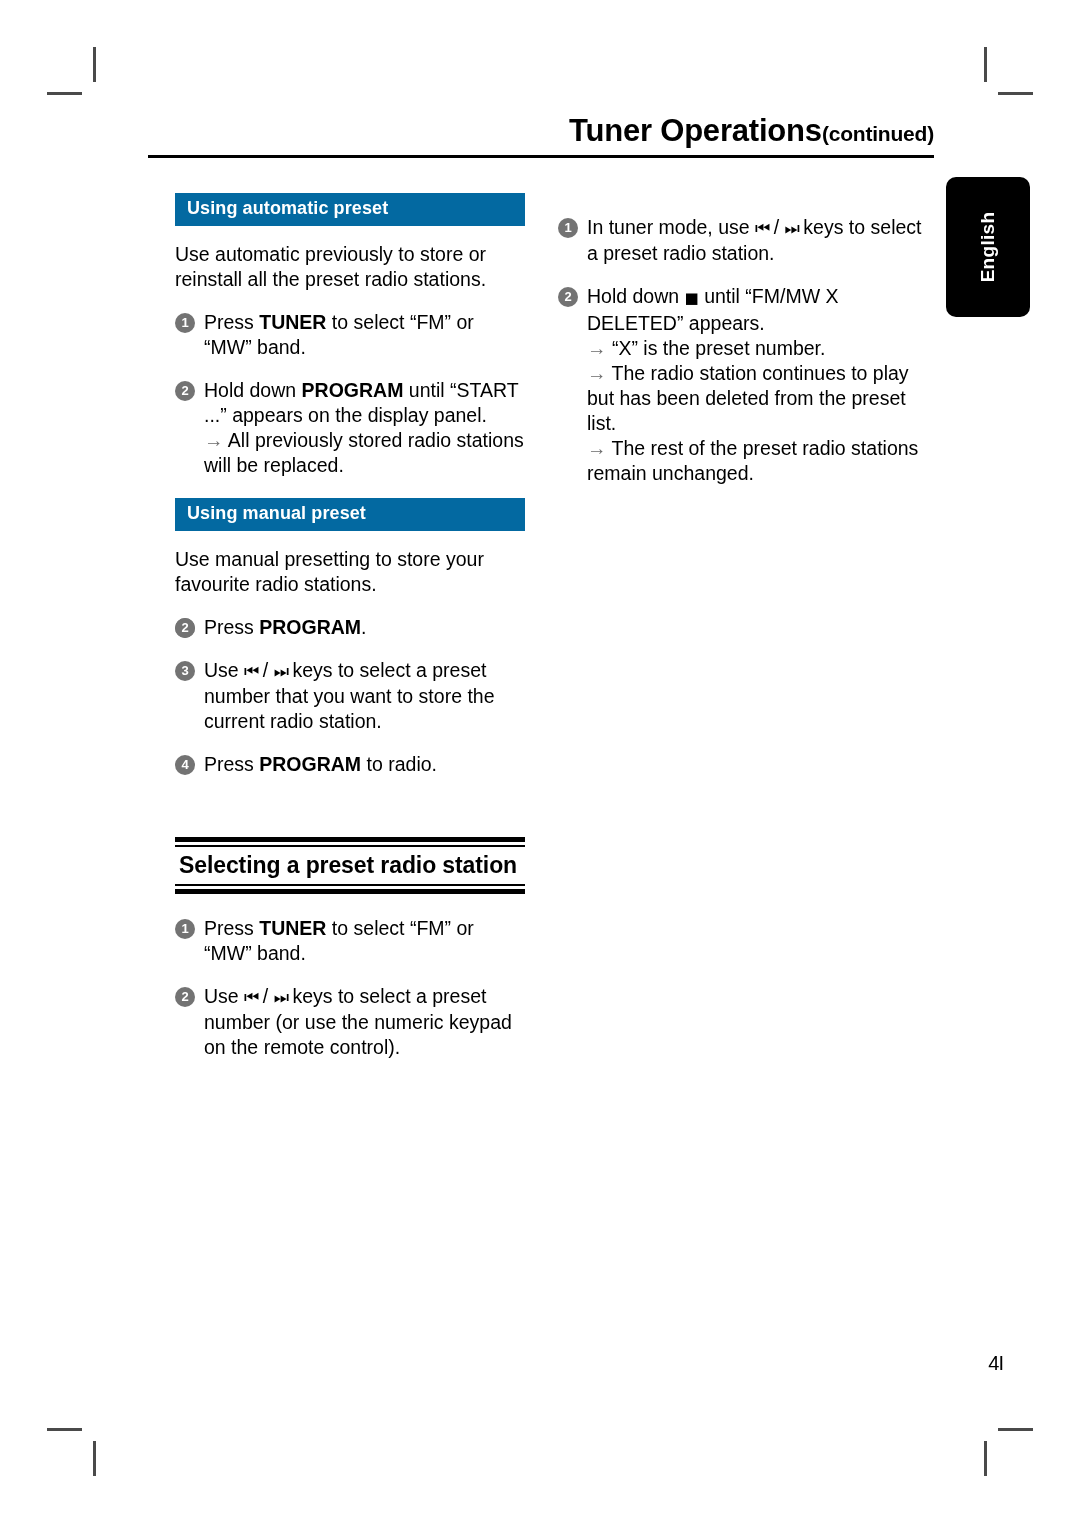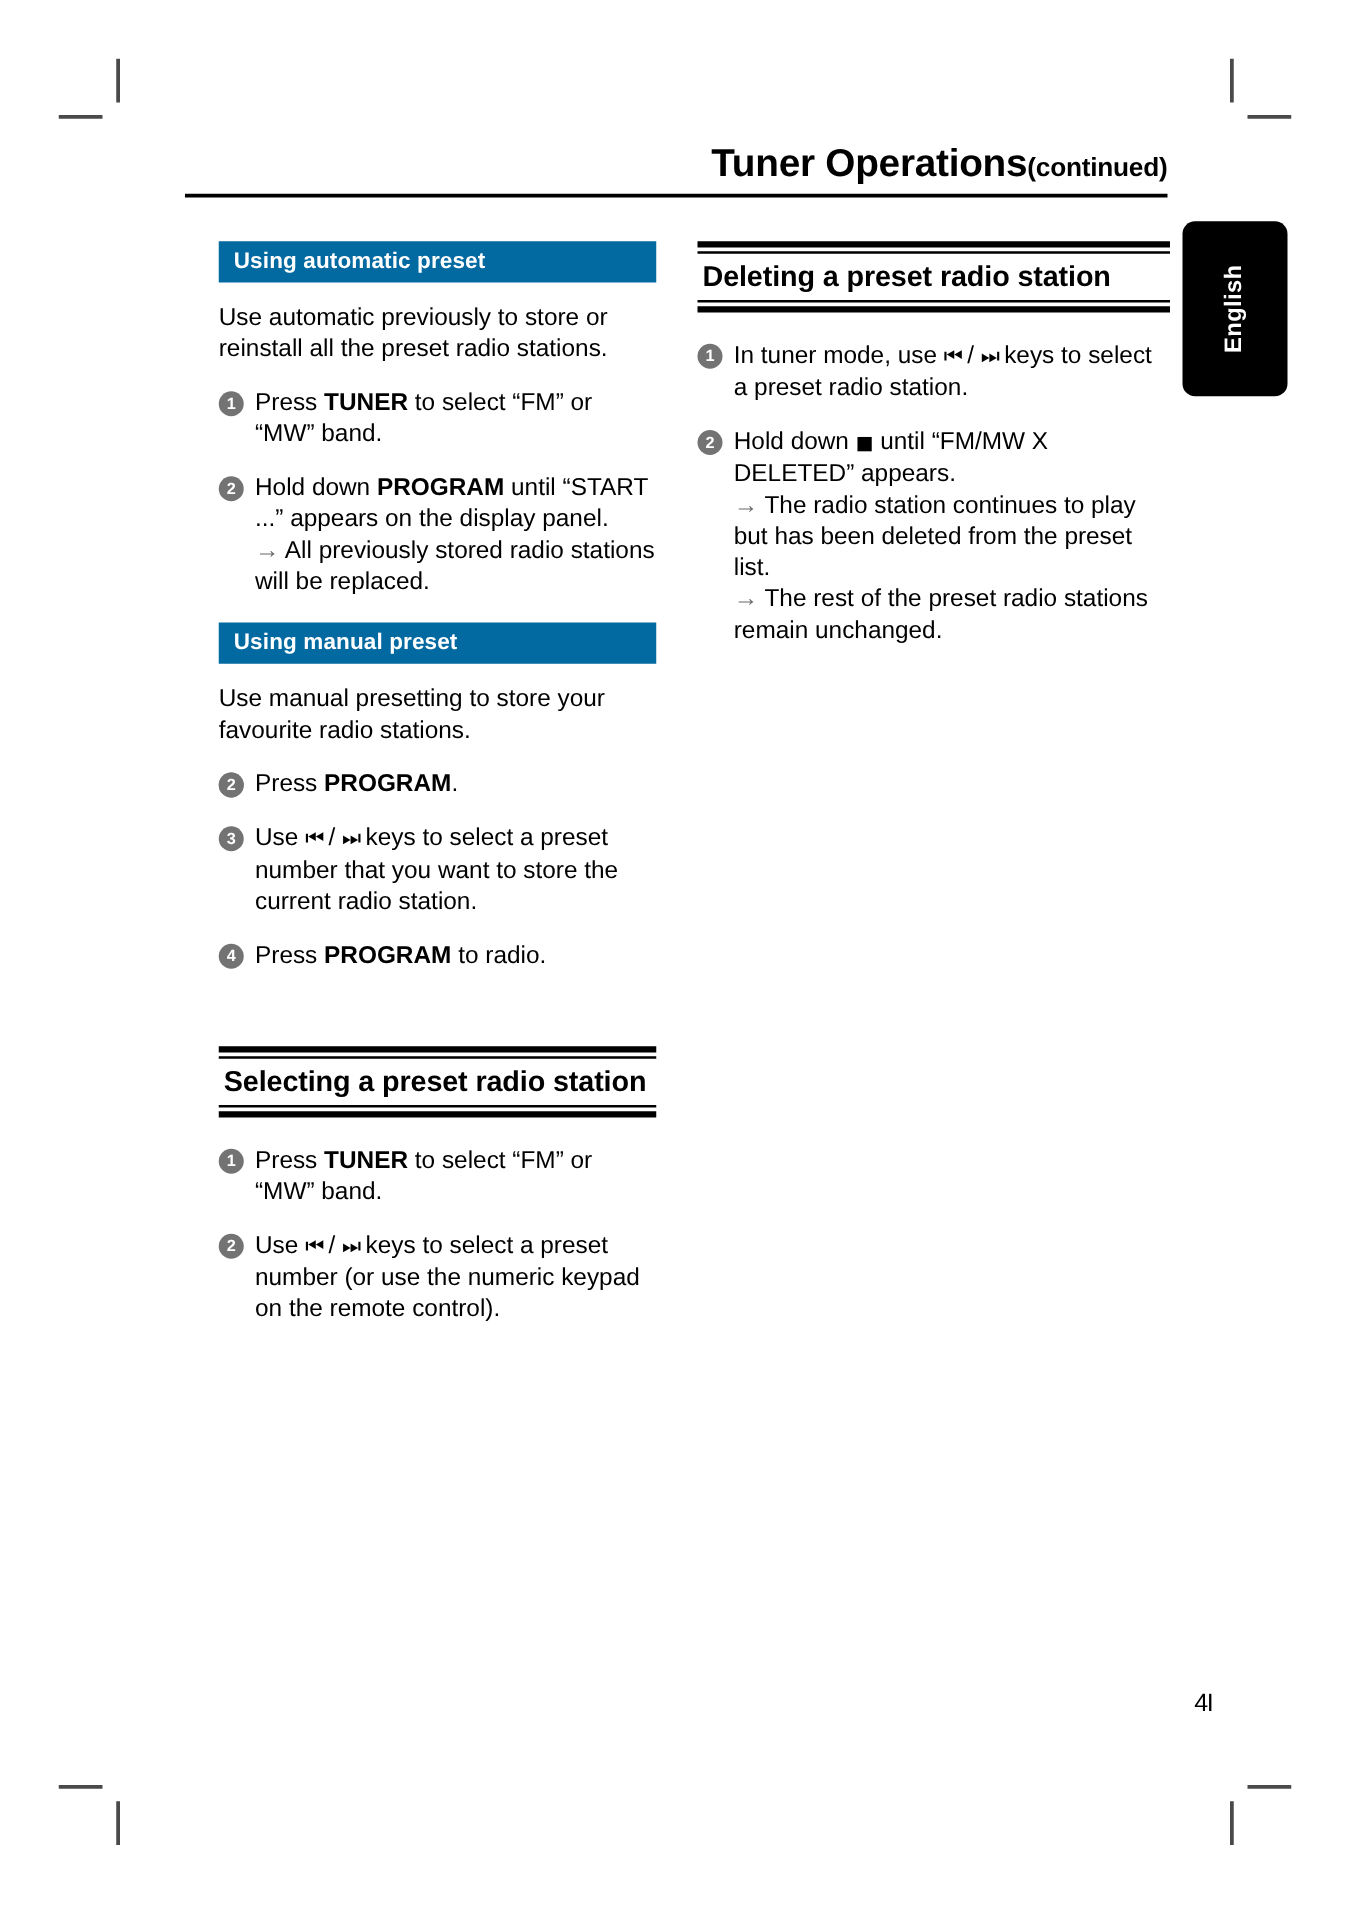--- a/index.html
+++ b/index.html
@@ -151,20 +151,21 @@
 
   
   .page-num {
     position: absolute;
     left: 0;
     top: 1352px;
     width: 970px;
     text-align: right;
     font-size: 20px;
     letter-spacing: -1px;
+    padding-left: 33px;
   }
 </style>
 </head>
 <body>
 
 <div class="crop h crop-tl-h"></div>
 <div class="crop v crop-tl-v"></div>
 <div class="crop h crop-tr-h"></div>
 <div class="crop v crop-tr-v"></div>
 <div class="crop h crop-bl-h"></div>
@@ -236,33 +237,27 @@
     </div>
 
     <div class="step">
       <span class="num">2</span><span>Use </span><span class="glyph">⏮</span><span> / </span><span class="glyph">⏭</span><span> keys to select a preset number (or use the numeric keypad on the remote control).</span>
     </div>
   </div>
 </div>
 
 <div class="col col-right">
   <div>
-    <div class="rule-head">
-      <div class="rule-thick"></div>
-      <div class="rule-thin"></div>
-      <div class="rule-title">Deleting a preset radio station</div>
-      <div class="rule-thin" style="margin-top:0;margin-bottom:3px"></div>
-      <div class="rule-thick"></div>
-    </div>
 
     <div class="step" style="margin-top:22px">
       <span class="num">1</span><span>In tuner mode, use </span><span class="glyph">⏮</span><span> / </span><span class="glyph">⏭</span><span> keys to select a preset radio station.</span>
     </div>
 
     <div class="step">
       <span class="num">2</span><span>Hold down </span><span class="stopsq">■</span><span> until “FM/MW X DELETED” appears.</span>
+      <span class="sub"><span class="arrow">→</span> <span>“X” is the preset number.</span></span>
       <span class="sub"><span class="arrow">→</span> <span>The radio station continues to play but has been deleted from the preset list.</span></span>
       <span class="sub"><span class="arrow">→</span> <span>The rest of the preset radio stations remain unchanged.</span></span>
     </div>
   </div>
 </div>
 
 <div class="page-num">4I</div>
 
 </body></html>

